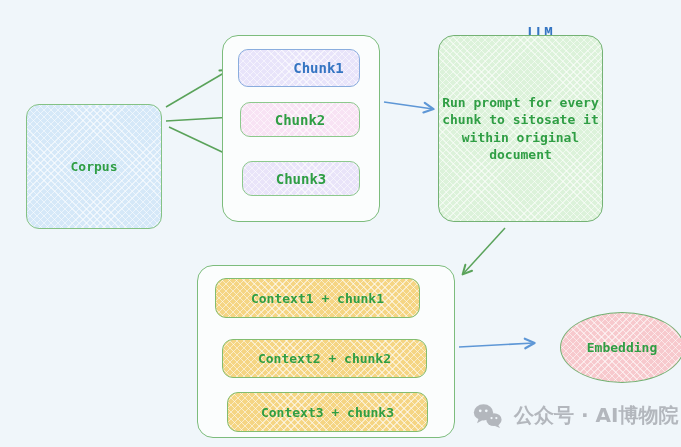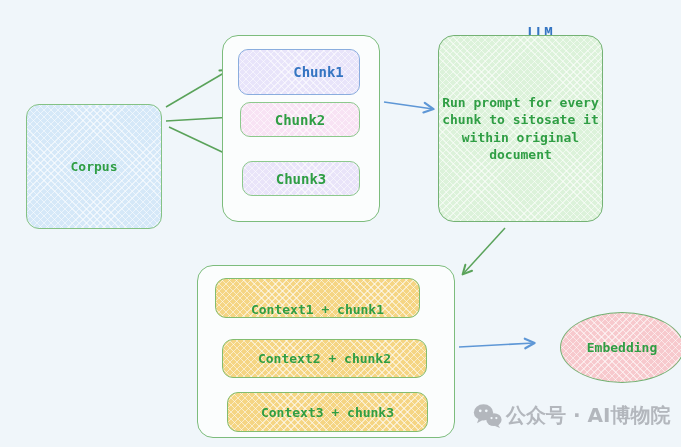--- a/index.html
+++ b/index.html
@@ -33,21 +33,21 @@
   }
   .corpus{
     left:26px;top:60px;width:136px;height:125px;
     background-color:#d5e8f8;
     border:1.5px solid #84c284;border-radius:13px;
     color:#2f9e44;font-size:13px;margin-top:44px;
   }
   .chunks-group{left:222px;top:35px;width:158px;height:187px;}
   .chunk{font-size:14px;border-radius:10px;}
   .chunk1{
-    left:238px;top:49px;width:122px;height:46px;
+    left:238px;top:49px;width:122px;height:38px;
     background-color:#e8e4fa;border:1.5px solid #8aadde;color:#3575c2;padding-left:39px;
   }
   .chunk2{
     left:240px;top:102px;width:120px;height:35px;
     background-color:#f8e3f4;border:1.5px solid #8cc98c;color:#2f9e44;
   }
   .chunk3{
     left:242px;top:161px;width:118px;height:35px;
     background-color:#e9e4f9;border:1.5px solid #8cc98c;color:#2f9e44;text-align:right;
   }
@@ -62,32 +62,32 @@
     color:#2f9e44;font-size:13px;line-height:1.32;
     padding:8px 2px;
     align-items:center;
   }
   .contexts-group{left:197px;top:265px;width:258px;height:173px;}
   .ctx{
     background-color:#f5d583;
     border:1.5px solid #83bd70;border-radius:11px;
     color:#2f9e44;font-size:13px;
   }
-  .ctx1{left:215px;top:278px;width:205px;height:40px;align-items:flex-end;}
+  .ctx1{left:215px;top:278px;width:205px;height:40px;}
   .ctx2{left:222px;top:339px;width:205px;height:39px;}
   .ctx3{left:227px;top:392px;width:201px;height:40px;}
   .embedding{
     left:560px;top:312px;width:124px;height:71px;
     background-color:#f7c9cd;
     border:1.5px solid #74b274;border-radius:50%;
     color:#2f9e44;font-size:13px;
   }
   .watermark{
     position:absolute;left:473px;top:402px;
-    display:flex;align-items:center;gap:4px;
+    display:flex;align-items:center;gap:12px;
     color:#b3b7bd;
     font-family:"DejaVu Sans", sans-serif;
     font-size:20px;font-weight:bold;
   }
 </style>
 </head>
 <body>
 
 <div class="canvas">
 

